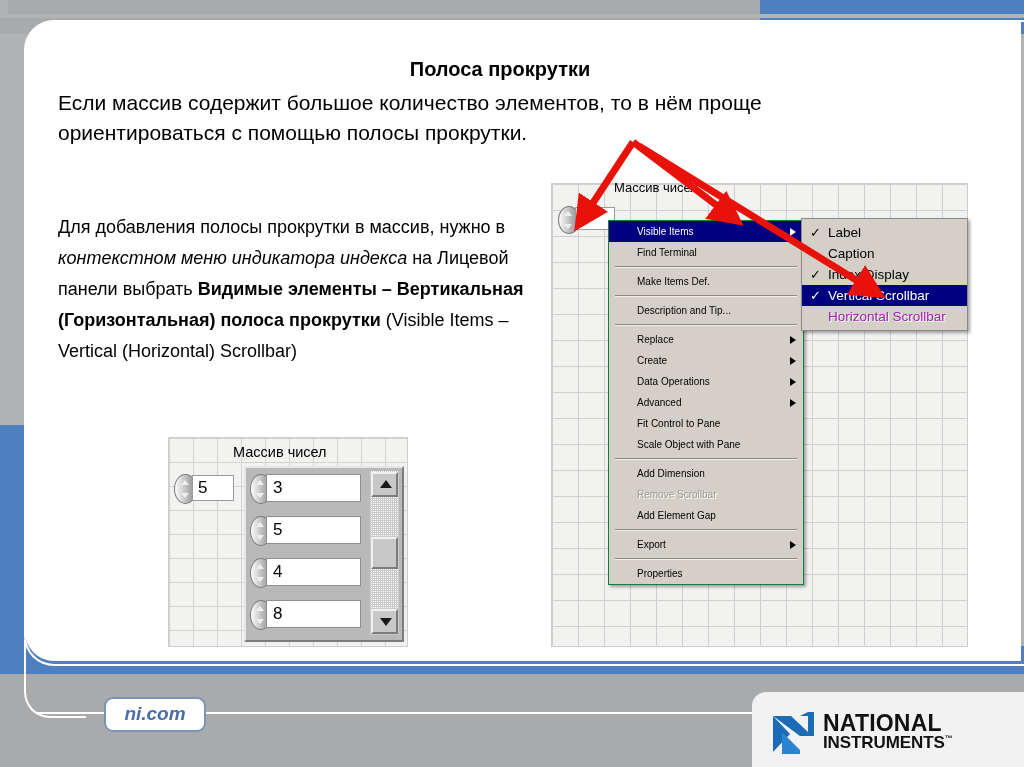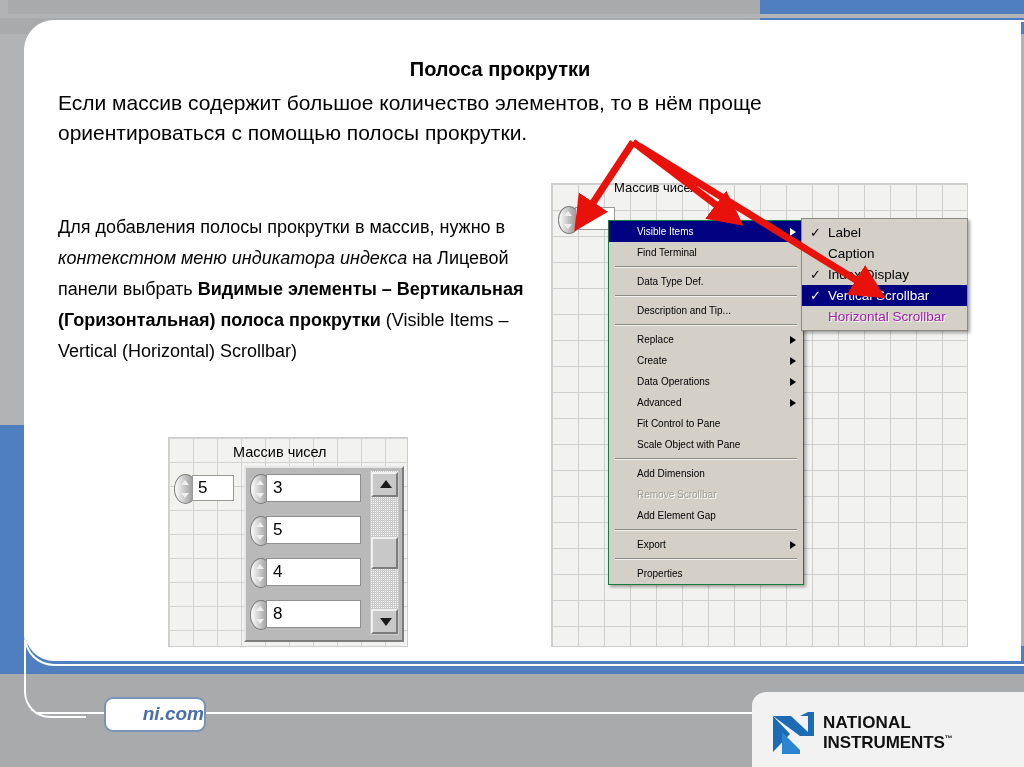--- a/index.html
+++ b/index.html
@@ -200,29 +200,29 @@
     border-top:2px solid #f0f0f0;border-left:2px solid #f0f0f0;
     border-right:2px solid #7c7c7c;border-bottom:2px solid #7c7c7c;
     box-sizing:border-box;
   }
 
   
   .ni-badge{
     position:absolute;left:104px;top:697px;width:98px;height:31px;
     background:#fff;border:2px solid #7a93b8;border-radius:9px;
     font-size:19px;font-style:italic;font-weight:bold;color:#4a6ea8;
-    text-align:right;line-height:29px;
+    text-align:center;line-height:29px;
   }
   .ni-logo-panel{
     position:absolute;left:752px;top:692px;width:272px;height:75px;
     background:#f2f2f2;border-radius:14px 0 0 0;
   }
   .ni-logo-row{position:absolute;left:18px;top:18px;display:flex;align-items:center;}
   .ni-words{margin-left:9px;font-weight:bold;line-height:16px;color:#111;}
-  .ni-words .l1{font-size:17px;letter-spacing:.2px;}
+  .ni-words .l1{font-size:23px;letter-spacing:.2px;}
   .ni-words .l2{font-size:17px;letter-spacing:-.1px;}
   .ni-tm{font-size:8px;vertical-align:super;}
 </style>
 </head>
 <body>
 
 <div class="bg-gray"></div>
 <div class="top-bar-1"></div>
 <div class="top-bar-blue-1"></div>
 <div class="top-bar-2"></div>
@@ -255,21 +255,21 @@
     <span class="up"></span>
     <span class="dn"></span>
   </div>
   <div class="idx-box">5</div>
 </div>
 
 <div class="ctx-menu" id="ctx-menu">
     <div class="mi hl"><span>Visible Items</span><span class="arrow"></span></div>
     <div class="mi"><span>Find Terminal</span></div>
     <div class="sep"></div>
-    <div class="mi"><span>Data Type Def.</span></div>
+    <div class="mi"><span>Make Items Def.</span></div>
     <div class="sep"></div>
     <div class="mi"><span>Description and Tip...</span></div>
     <div class="sep"></div>
     <div class="mi"><span>Replace</span><span class="arrow"></span></div>
     <div class="mi"><span>Create</span><span class="arrow"></span></div>
     <div class="mi"><span>Data Operations</span><span class="arrow"></span></div>
     <div class="mi"><span>Advanced</span><span class="arrow"></span></div>
     <div class="mi"><span>Fit Control to Pane</span></div>
     <div class="mi"><span>Scale Object with Pane</span></div>
     <div class="sep"></div>

